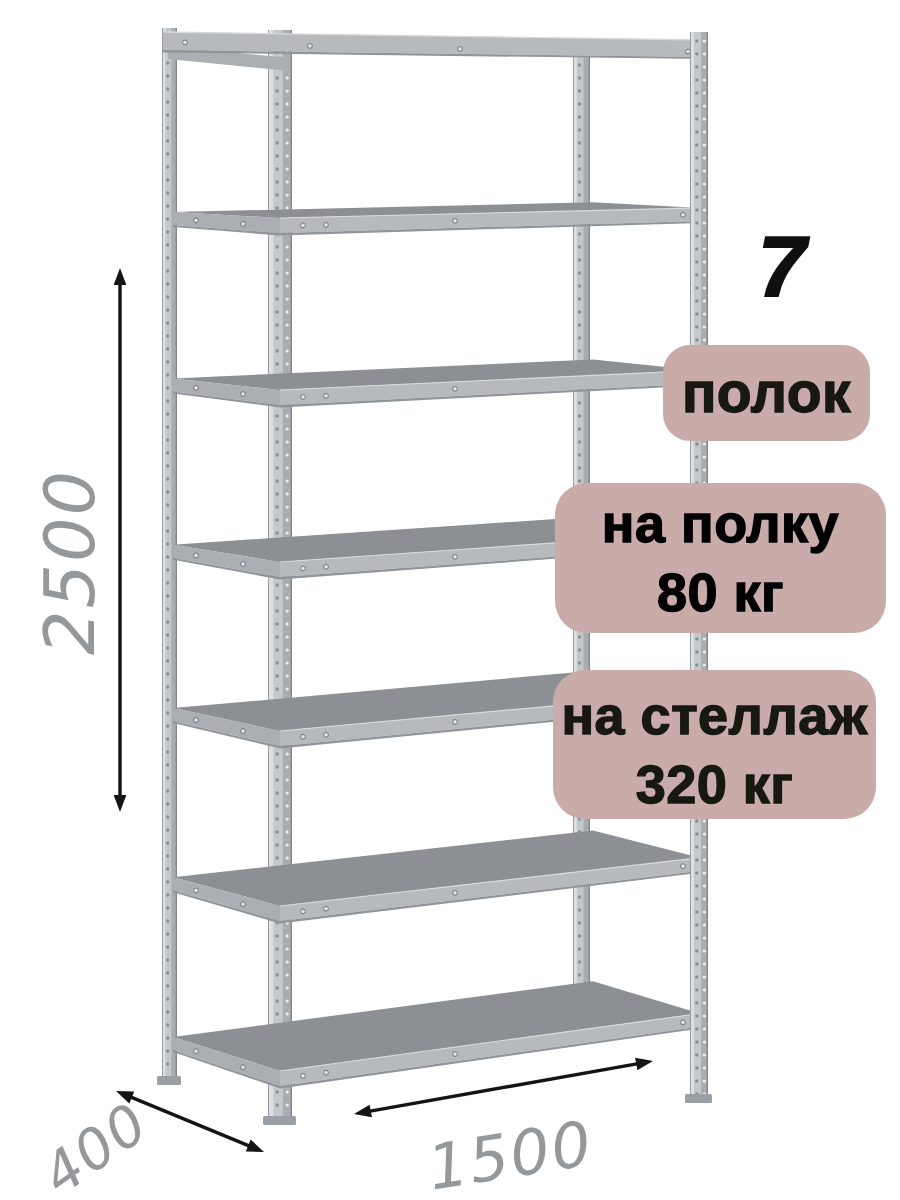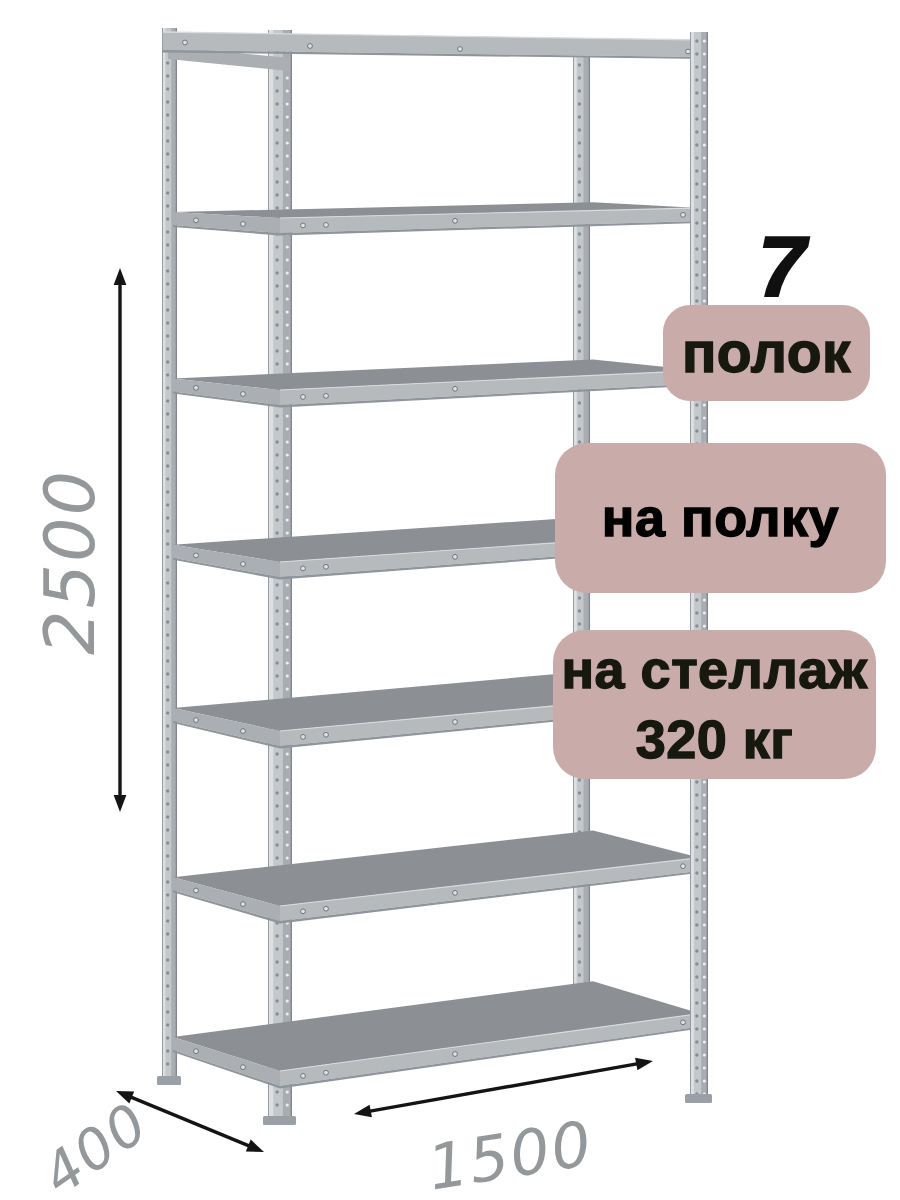--- a/index.html
+++ b/index.html
@@ -6,20 +6,21 @@
   body{width:900px;height:1200px;overflow:hidden;font-family:"Liberation Sans",sans-serif;}
   .stage{position:relative;width:900px;height:1200px;background:#ffffff;}
   .stage svg{position:absolute;left:0;top:0;}
   .badge{
     position:absolute;
     display:flex;flex-direction:column;justify-content:center;align-items:center;
     font-weight:700;
     text-align:center;
     line-height:1.18;
     letter-spacing:0.5px;
+    margin-top:40px;
   }
   .badge .ln{-webkit-text-stroke:1.4px currentColor;}
   .big-number{
     position:absolute;
     font-weight:700;font-style:italic;
     -webkit-text-stroke:2px currentColor;
     text-align:center;
   }
   .dim{
     position:absolute;
@@ -667,23 +668,24 @@
     </svg>
 
   <div class="big-number" style="left: 712px; top: 220px; width: 140px; height: 92px; font-size: 86px; line-height: 92px; color: rgb(16, 16, 16);">7</div>
 
   <div class="badge" id="badge-count" style="left: 663px; top: 305px; width: 207px; height: 96px; border-radius: 27px; font-size: 57px; background: rgb(201, 171, 169); color: rgb(23, 25, 15);">
     <span class="ln">полок</span>
   </div>
 
   <div class="badge" id="badge-shelf-load" style="left: 555px; top: 443px; width: 331px; height: 150px; border-radius: 32px; font-size: 54px; line-height: 1.28; background: rgb(201, 171, 169); color: #000000;">
     <span class="ln">на полку</span>
+    <span class="ln">80 кг</span>
   </div>
 
-  <div class="badge" id="badge-rack-load" style="left: 553px; top: 630px; width: 323px; height: 149px; border-radius: 32px; font-size: 54px; line-height: 1.28; background: rgb(201, 171, 169); color: rgb(23, 25, 15);">
+  <div class="badge" id="badge-rack-load" style="left: 553px; top: 630px; width: 323px; height: 149px; border-radius: 32px; font-size: 54px; line-height: 1.28; background: rgb(201, 171, 169); color: rgb(23, 25, 15); justify-content: flex-end;">
     <span class="ln">на стеллаж</span>
     <span class="ln">320 кг</span>
   </div>
 
   <div class="dim" style="left: -35px; top: 522px; width: 210px; height: 80px; font-size: 70px; line-height: 80px; transform: rotate(-90deg); color: rgb(148, 152, 154);">2500</div>
 
   <div class="dim" style="left: 13px; top: 1118px; width: 165px; height: 62px; font-size: 56px; line-height: 62px; transform: rotate(-35deg); color: rgb(148, 152, 154);">400</div>
 
   <div class="dim" style="left: 398px; top: 1122px; width: 225px; height: 68px; font-size: 62px; line-height: 68px; transform: rotate(-9deg); color: rgb(148, 152, 154);">1500</div>
 </div>

